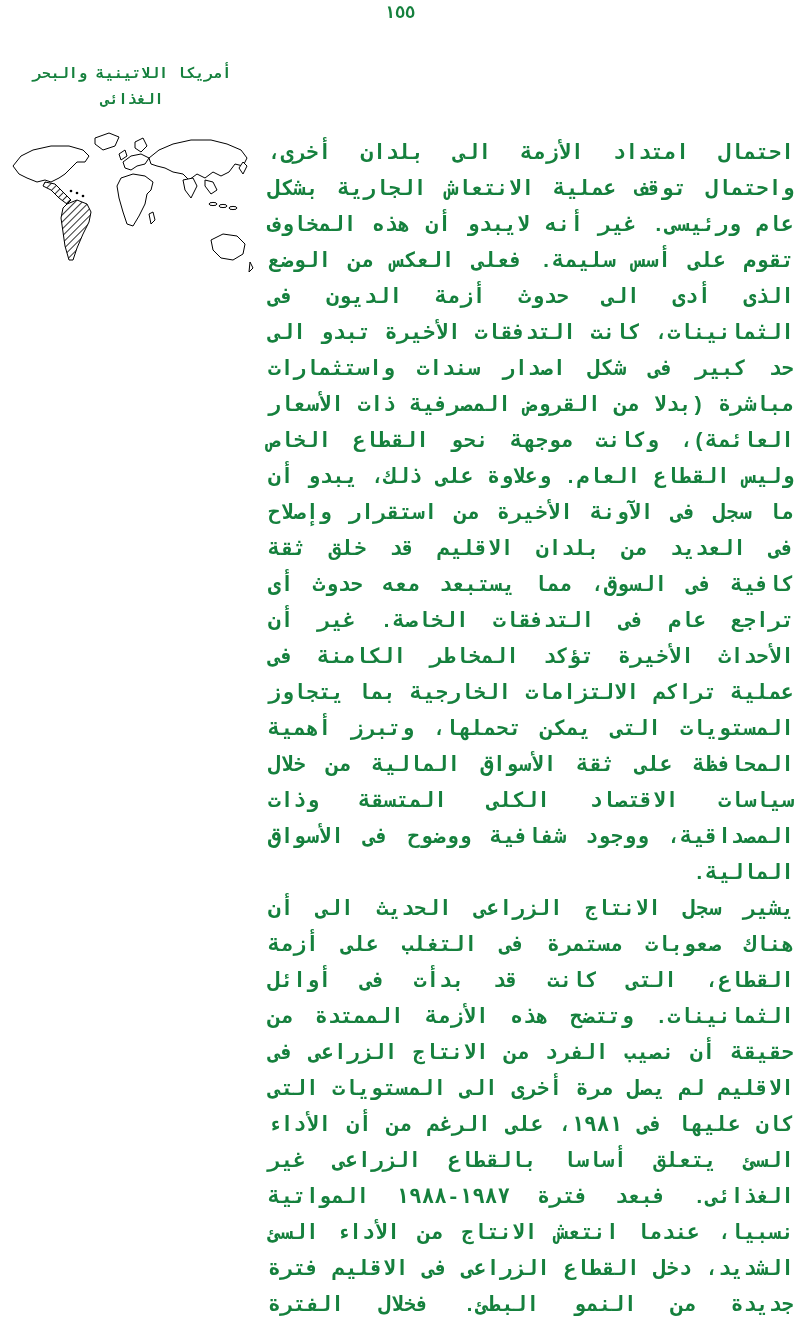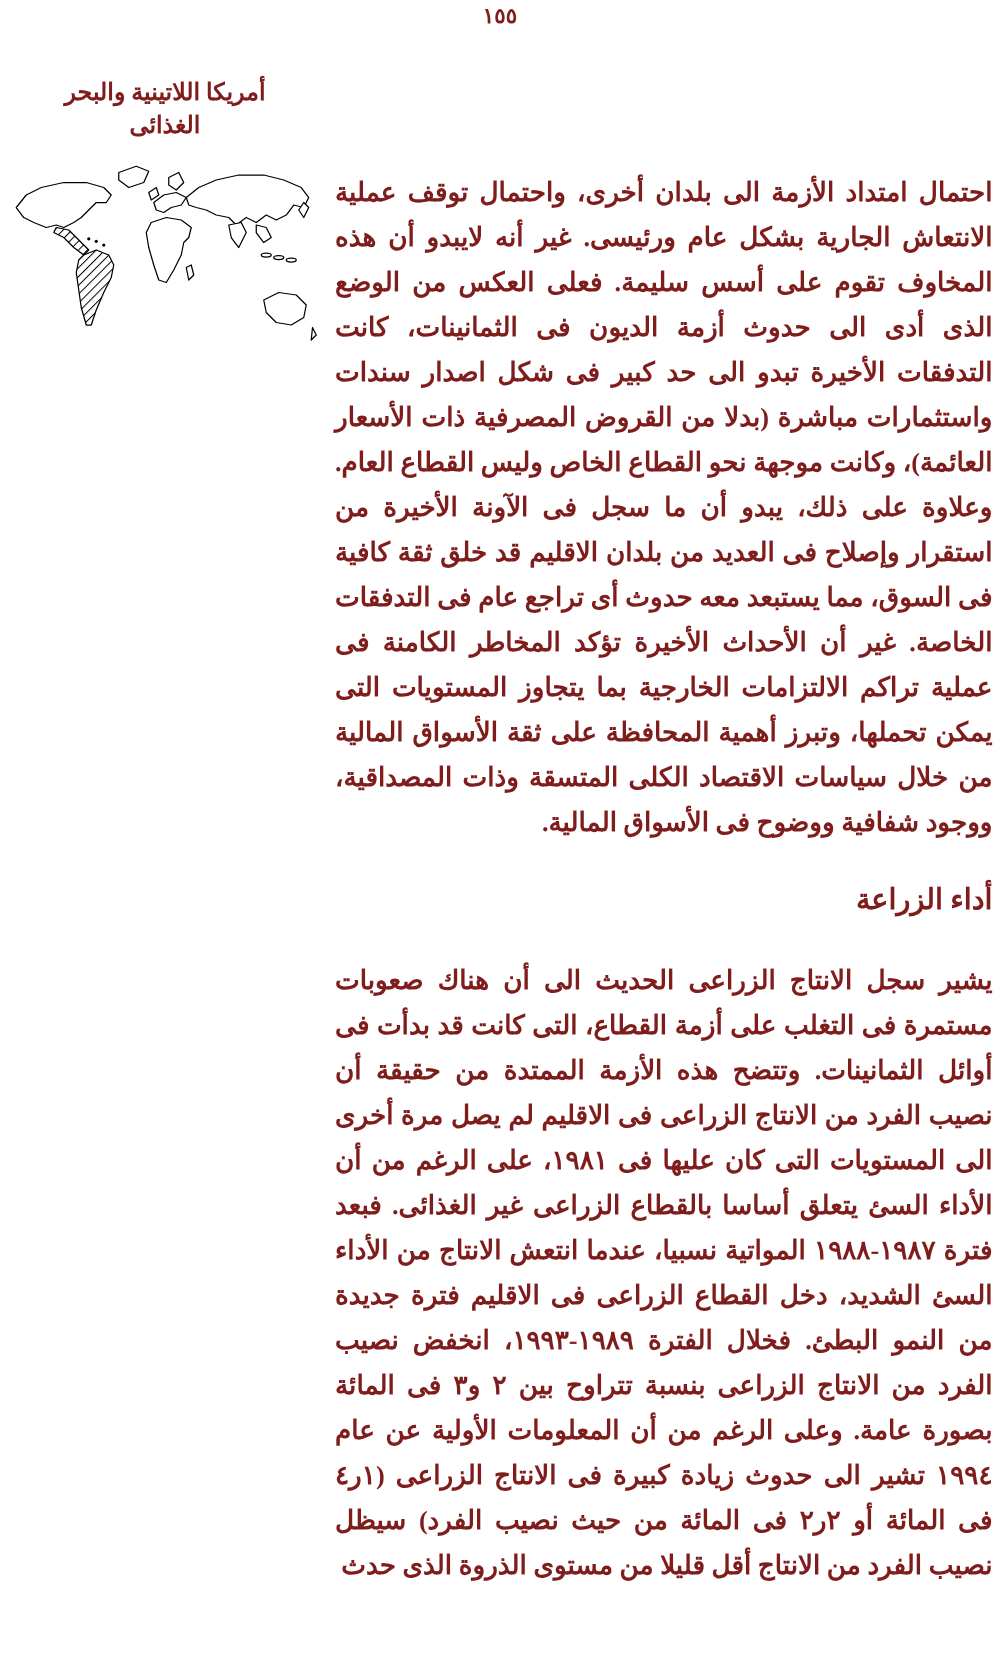--- a/index.html
+++ b/index.html
@@ -5,22 +5,22 @@
   html, body {
     margin: 0;
     padding: 0;
     background: #ffffff;
   }
   .page {
     position: relative;
     width: 800px;
     height: 1328px;
     background: #ffffff;
-    color: #7f1d1d;
-    font-family: Liberation Serif, serif;
+    color: #15803d;
+    font-family: Liberation Mono, monospace;
     overflow: hidden;
   }
   .page-number {
     position: absolute;
     top: 2px;
     left: 0;
     width: 100%;
     text-align: center;
     font-size: 17px;
     font-weight: 700;
@@ -29,21 +29,21 @@
   .map-block {
     position: absolute;
     left: 6px;
     top: 62px;
     width: 252px;
   }
   .map-caption {
     direction: rtl;
     text-align: center;
     font-weight: 700;
-    font-size: 19px;
+    font-size: 15px;
     line-height: 26px;
   }
   .map-svg-wrap {
     margin-top: 14px;
   }
   .map-svg-wrap svg {
     display: block;
     width: 252px;
     height: 160px;
   }
@@ -128,17 +128,16 @@
           <path d="M204,112 L216,106 L230,108 L238,116 L236,126 L226,132 L214,130 L206,122 Z"></path>
 
           <path d="M243,134 L246,140 L242,144 Z"></path>
         </g>
       </svg>
     </div>
   </div>
 
   <div class="text-col">
     <p>احتمال امتداد الأزمة الى بلدان أخرى، واحتمال توقف عملية الانتعاش الجارية بشكل عام ورئيسى. غير أنه لايبدو أن هذه المخاوف تقوم على أسس سليمة. فعلى العكس من الوضع الذى أدى الى حدوث أزمة الديون فى الثمانينات، كانت التدفقات الأخيرة تبدو الى حد كبير فى شكل اصدار سندات واستثمارات مباشرة (بدلا من القروض المصرفية ذات الأسعار العائمة)، وكانت موجهة نحو القطاع الخاص وليس القطاع العام. وعلاوة على ذلك، يبدو أن ما سجل فى الآونة الأخيرة من استقرار وإصلاح فى العديد من بلدان الاقليم قد خلق ثقة كافية فى السوق، مما يستبعد معه حدوث أى تراجع عام فى التدفقات الخاصة. غير أن الأحداث الأخيرة تؤكد المخاطر الكامنة فى عملية تراكم الالتزامات الخارجية بما يتجاوز المستويات التى يمكن تحملها، وتبرز أهمية المحافظة على ثقة الأسواق المالية من خلال سياسات الاقتصاد الكلى المتسقة وذات المصداقية، ووجود شفافية ووضوح فى الأسواق المالية.</p>
-    <h2 class="section-heading">أداء الزراعة</h2>
     <p>يشير سجل الانتاج الزراعى الحديث الى أن هناك صعوبات مستمرة فى التغلب على أزمة القطاع، التى كانت قد بدأت فى أوائل الثمانينات. وتتضح هذه الأزمة الممتدة من حقيقة أن نصيب الفرد من الانتاج الزراعى فى الاقليم لم يصل مرة أخرى الى المستويات التى كان عليها فى ١٩٨١، على الرغم من أن الأداء السئ يتعلق أساسا بالقطاع الزراعى غير الغذائى. فبعد فترة ١٩٨٧-١٩٨٨ المواتية نسبيا، عندما انتعش الانتاج من الأداء السئ الشديد، دخل القطاع الزراعى فى الاقليم فترة جديدة من النمو البطئ. فخلال الفترة ١٩٨٩-١٩٩٣، انخفض نصيب الفرد من الانتاج الزراعى بنسبة تتراوح بين ٢ و٣ فى المائة بصورة عامة. وعلى الرغم من أن المعلومات الأولية عن عام ١٩٩٤ تشير الى حدوث زيادة كبيرة فى الانتاج الزراعى (١ر٤ فى المائة أو ٢ر٢ فى المائة من حيث نصيب الفرد) سيظل نصيب الفرد من الانتاج أقل قليلا من مستوى الذروة الذى حدث</p>
   </div>
 
 </div>
 
 </body></html>

